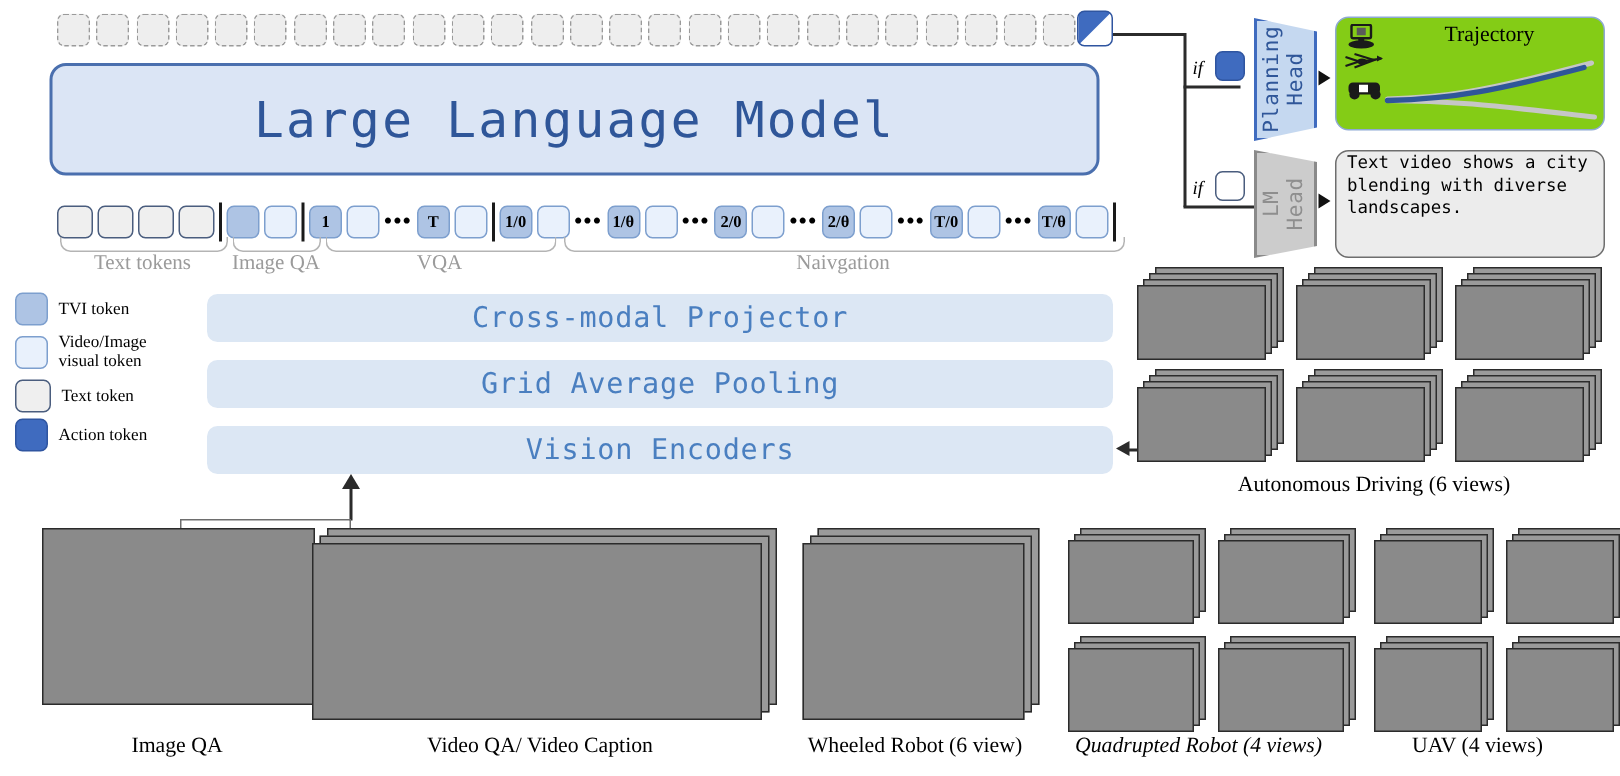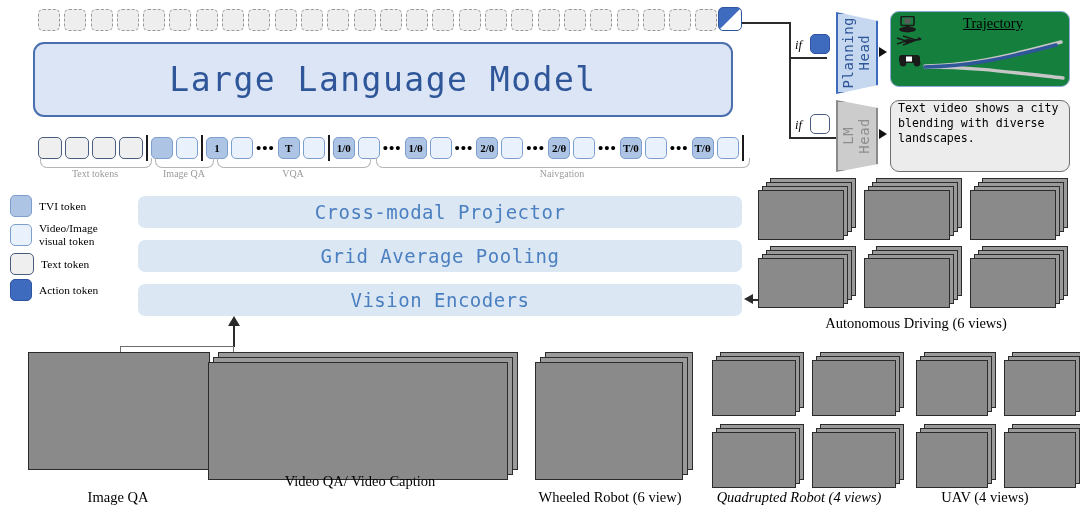--- a/index.html
+++ b/index.html
@@ -44,30 +44,30 @@
   .head-plan{background:#c5d8f0;border:2px solid #3f6bbf;
        clip-path:polygon(0 0,100% 11%,100% 89%,0 100%);
        filter:drop-shadow(2px 2px 1px rgba(0,0,0,.35));}
   .head-plan .head-inner{color:#2f5699;}
   .head-lm{background:#cccccc;border:2px solid #8a8a8a;
        clip-path:polygon(0 0,100% 11%,100% 89%,0 100%);
        filter:drop-shadow(2px 2px 1px rgba(0,0,0,.3));}
   .head-lm .head-inner{color:#8e8e8e;}
 
   
-  .panel-traj{box-sizing:border-box;background:#15803d;border:1.6px solid #8ea9d4;
-       border-radius:9px;overflow:hidden;text-decoration:underline;}
+  .panel-traj{box-sizing:border-box;background:#84cc16;border:1.6px solid #8ea9d4;
+       border-radius:9px;overflow:hidden;}
   .panel-lang{box-sizing:border-box;background:#ececec;border:1.6px solid #6e6e6e;
        border-radius:9px;overflow:hidden;}
   .panel-title{text-align:center;font-size:14.5px;font-family:"Liberation Serif",serif;}
   .lang-body{font-family:"DejaVu Sans Mono",monospace;font-size:11.6px;
        line-height:1.28;padding:0 4px 0 7px;}
 
   
-  .grp-label{font-size:10px;color:#9b9b9b;text-align:center;
+  .grp-label{font-size:14px;color:#9b9b9b;text-align:center;
        font-family:"Liberation Serif",serif;}
   .cap{font-size:14.5px;text-align:center;font-family:"Liberation Serif",serif;}
   .legend-lbl{font-size:11.4px;line-height:1.12;font-family:"Liberation Serif",serif;}
   .ifl{font-size:12.5px;font-style:italic;font-family:"Liberation Serif",serif;}
 
   
   .ph{position:relative;box-sizing:border-box;}
   .ph>i{position:absolute;box-sizing:border-box;border:1.5px solid #2b2b2b;
         display:block;background:#8a8a8a;}
   .room{background:linear-gradient(#c08a63 0 30%,#9c6a46 30% 62%,#6b4a30 62% 100%);}
@@ -360,21 +360,21 @@
       </div>
     </div>
     <div class="abs cap" style="left: 18px; top: 143px; width: 200px;">Image QA</div>
     <div class="abs" style="left: 208px; top: 6px;">
       <div class="ph" style="width: 310px; height: 128px;">
         <i class="anim" style="left: 10px; top: 0px; width: 300px; height: 118px; background: rgb(154, 154, 154);"></i>
         <i class="anim" style="left: 5px; top: 5px; width: 300px; height: 118px; background: rgb(154, 154, 154);"></i>
         <i class="anim" style="left: 0px; top: 10px; width: 300px; height: 118px;"></i>
       </div>
     </div>
-    <div class="abs cap" style="left: 210px; top: 127px; width: 300px;">Video QA/ Video Caption</div>
+    <div class="abs cap" style="left: 210px; top: 143px; width: 300px;">Video QA/ Video Caption</div>
     <div class="abs" style="left: 535px; top: 6px;">
       <div class="ph" style="width: 158px; height: 128px;">
         <i class="kitch" style="left: 10px; top: 0px; width: 148px; height: 118px; background: rgb(154, 154, 154);"></i>
         <i class="kitch" style="left: 5px; top: 5px; width: 148px; height: 118px; background: rgb(154, 154, 154);"></i>
         <i class="kitch" style="left: 0px; top: 10px; width: 148px; height: 118px;"></i>
       </div>
     </div>
     <div class="abs cap" style="left: 520px; top: 143px; width: 180px;">Wheeled Robot (6 view)</div>
     <div class="abs" style="left: 712px; top: 6px;">
       <div style="display: grid; grid-template-columns: repeat(2, 96px); grid-template-rows: repeat(2, 68px); gap: 4px;">

